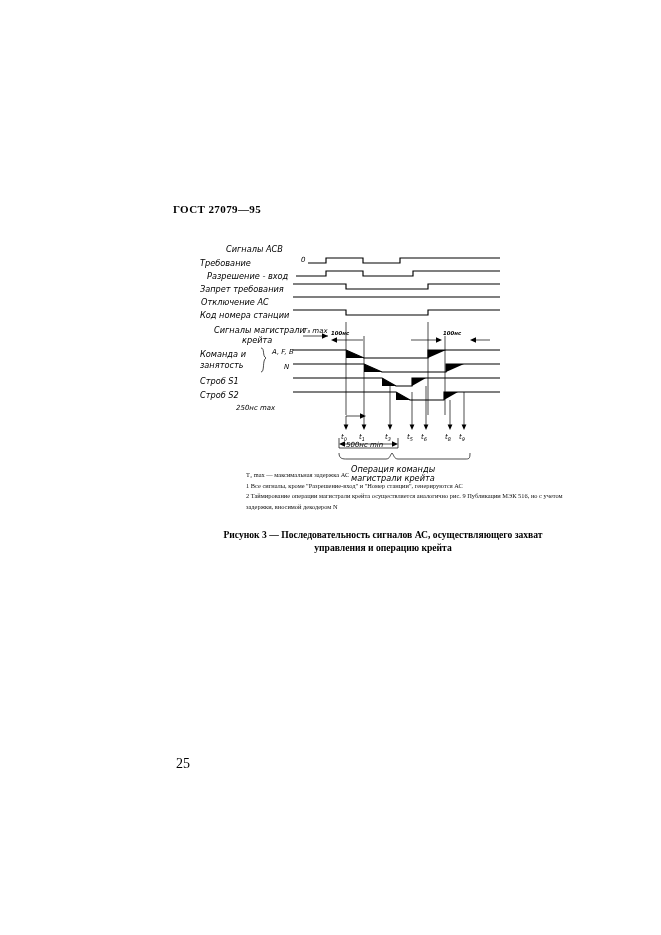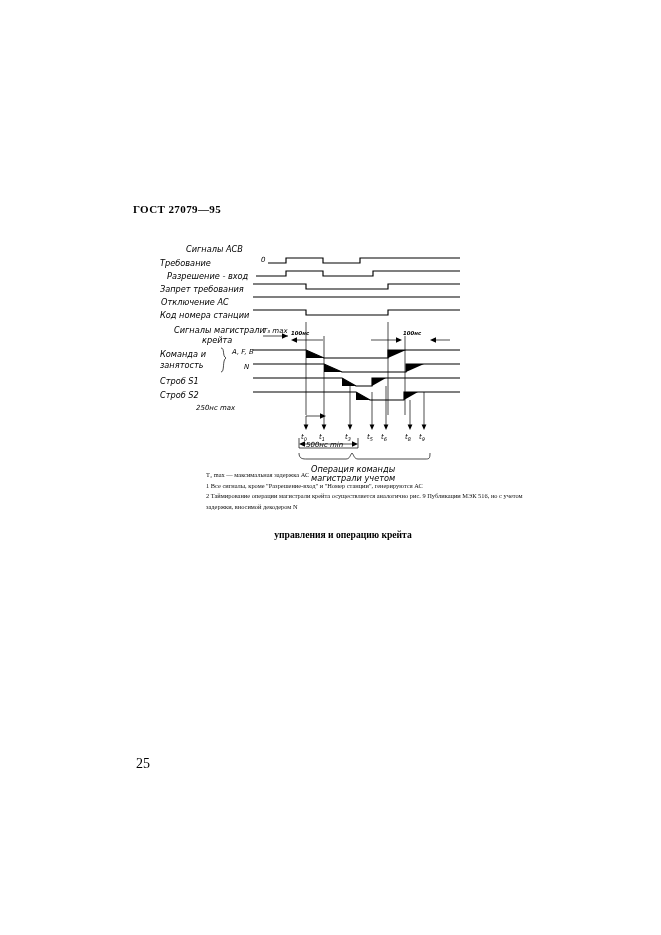--- a/index.html
+++ b/index.html
@@ -4,21 +4,21 @@
 <style>
   html,body{margin:0;padding:0;}
   body{
     width:661px;height:935px;
     background:#ffffff;
     font-family:"Liberation Serif", serif;
     color:#000;
     position:relative;
     overflow:hidden;
   }
-  .page{position:absolute;inset:0;}
+  .page{position:absolute;inset:0;margin-left:40px;}
 
   .std-header{
     position:absolute;
     left:133px;top:203px;
     font-family:"Liberation Serif", serif;
     font-size:11px;
     font-weight:bold;
     letter-spacing:0.4px;
     white-space:nowrap;
   }
@@ -208,28 +208,29 @@
       <path class="arrowline" d="M141,204 L196,204"></path>
       <path class="hatch" d="M139,204 L145,201.2 L145,206.8 Z"></path>
       <path class="hatch" d="M198,204 L192,201.2 L192,206.8 Z"></path>
       <text class="tmark" x="146" y="207">500нс min</text>
 
       <path class="thin" d="M139,213 C139,219 143,219 147,219 L186,219 C190,219 190,215 192,213 C194,215 194,219 198,219 L265,219 C269,219 270,219 270,213"></path>
 
       <text class="lbl" x="151" y="232">Операция команды</text>
 
     </svg>
-    <div style="position:absolute;left:151px;top:233px;font-family:'DejaVu Sans',sans-serif;font-style:italic;font-size:8.2px;">магистрали учетом</div>
+    <div style="position:absolute;left:151px;top:233px;font-family:'DejaVu Sans',sans-serif;font-style:italic;font-size:8.2px;">магистрали крейта</div>
   </div>
 
   <div class="notes">
     <div class="nline">Т₃ max — максимальная задержка АС</div>
     <div class="nline">1 Все сигналы, кроме "Разрешение-вход" и "Номер станции", генерируются АС</div>
     <div class="nline">2 Таймирование операции магистрали крейта осуществляется аналогично рис. 9 Публикации МЭК 516, но с учетом задержки, вносимой декодером N</div>
   </div>
 
   <div class="fig-caption">
+    <span>Рисунок 3 — Последовательность сигналов АС, осуществляющего захват</span>
     <span class="l2">управления и операцию крейта</span>
   </div>
 
   <div class="page-number">25</div>
 
 </div>
 
 </body></html>

